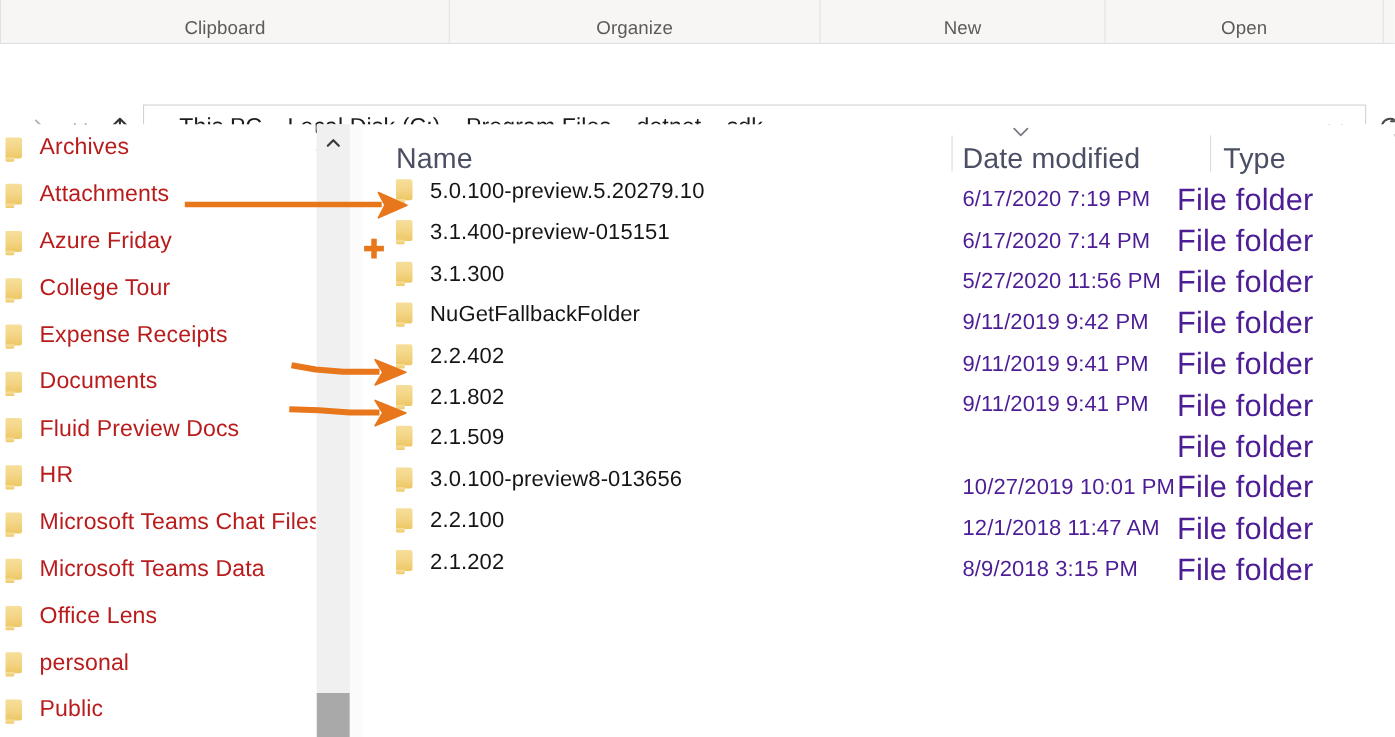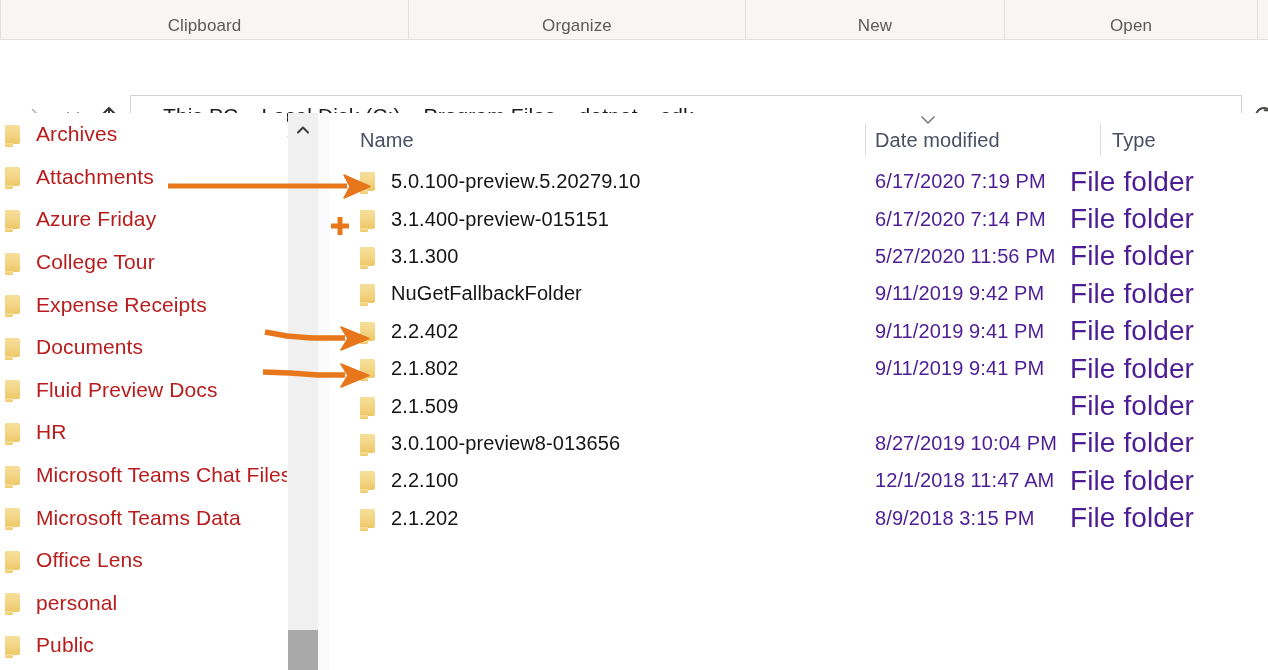--- a/index.html
+++ b/index.html
@@ -206,21 +206,21 @@
     background: #ffffff;
   }
   .col-headers {
     position: relative;
     height: 50px;
     width: 938px;
   }
   .col-head {
     position: absolute;
     top: 16px;
-    font-size: 20px;
+    font-size: 26px;
     color: #4a4f63;
     white-space: nowrap;
     letter-spacing: .1px;
   }
   .col-divider {
     position: absolute;
     top: 10px;
     width: 1px; height: 33px;
     background: #dedcda;
   }
@@ -235,21 +235,20 @@
   .row {
     position: relative;
     height: 37.4px;
     width: 938px;
   }
   .cell-name {
     position: absolute;
     left: 30px; top: 0;
     height: 37.4px;
     display: flex;
-    align-items: center;
   }
   .cell-name .name-text {
     font-size: 20px;
     color: #151515;
     margin-left: 16px;
     white-space: nowrap;
     letter-spacing: .1px;
   }
   .cell-date {
     position: absolute;
@@ -490,21 +489,21 @@
             <span class="folder"></span>
             <span class="name-text">2.1.509</span>
           </div>
           <div class="cell-type">File folder</div>
         </div>
         <div class="row">
           <div class="cell-name">
             <span class="folder"></span>
             <span class="name-text">3.0.100-preview8-013656</span>
           </div>
-          <div class="cell-date">8/27/2019 10:04 PM</div>
+          <div class="cell-date">10/27/2019 10:01 PM</div>
           <div class="cell-type">File folder</div>
         </div>
         <div class="row">
           <div class="cell-name">
             <span class="folder"></span>
             <span class="name-text">2.2.100</span>
           </div>
           <div class="cell-date">12/1/2018 11:47 AM</div>
           <div class="cell-type">File folder</div>
         </div>

